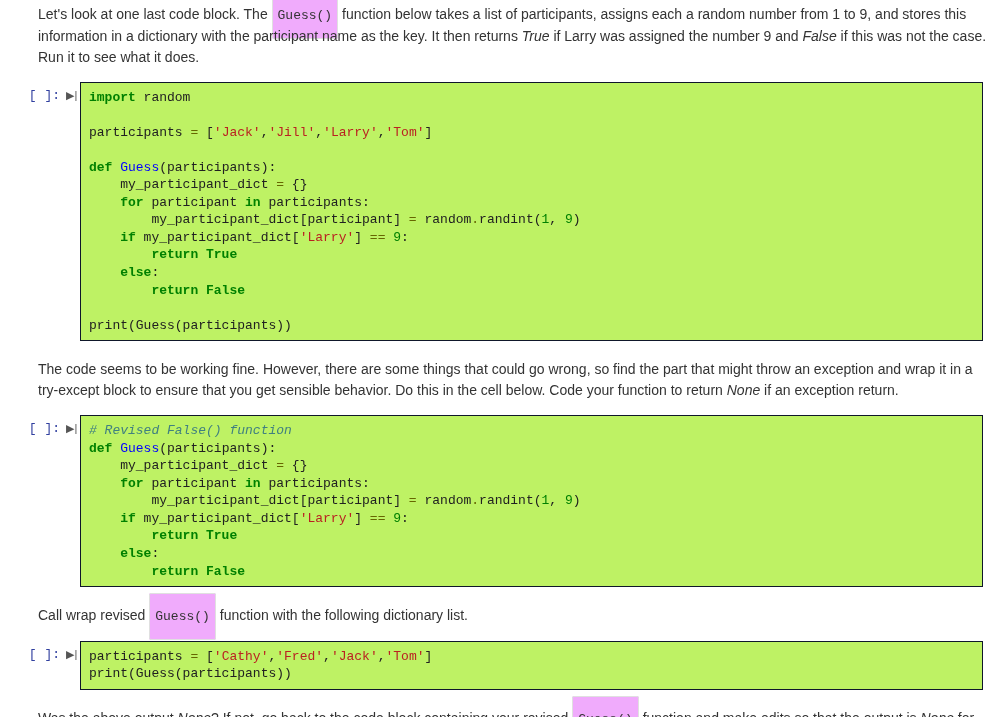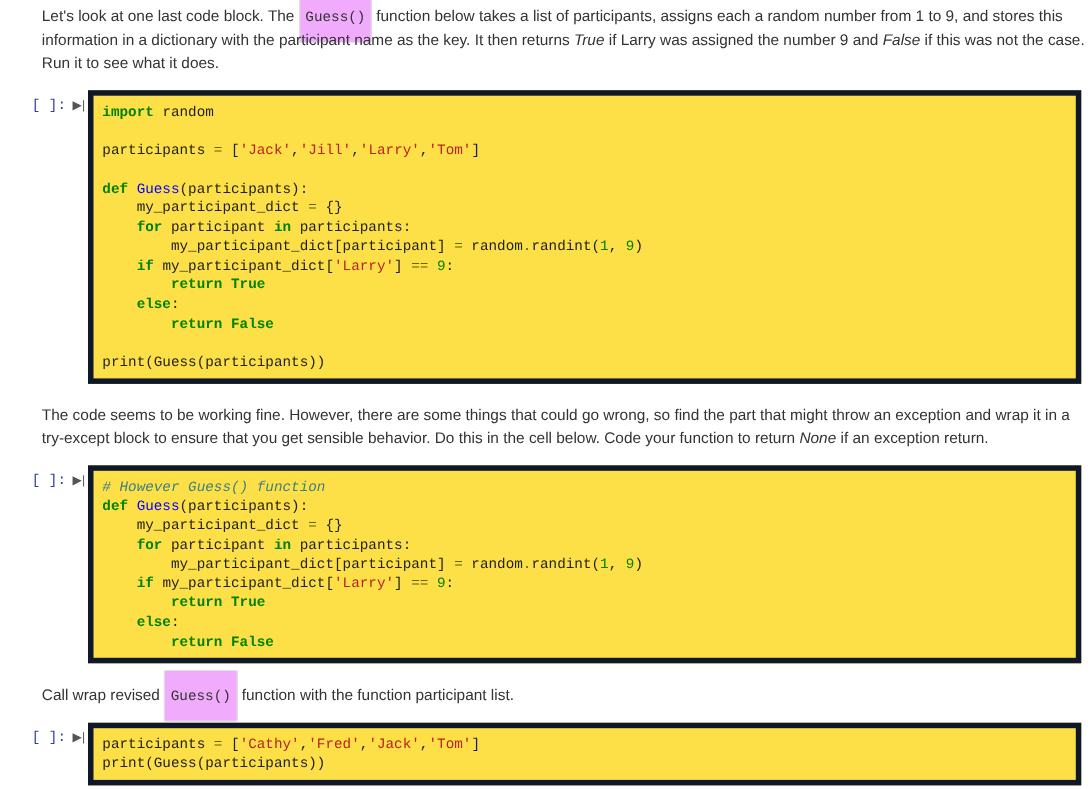--- a/index.html
+++ b/index.html
@@ -46,22 +46,22 @@
     .run-icon {
       width: 14px;
       min-width: 14px;
       padding-top: 7px;
       font-size: 11px;
       color: #555;
       user-select: none;
     }
     .code-input {
       flex: 1;
-      background: #fde047;
-      border: 5px solid #0f172a;
+      background: #bef264;
+      border: 1px solid #0f172a;
       padding: 6px 8px;
       font-family: "Courier New", monospace;
       font-size: 13px;
       line-height: 1.35;
       white-space: pre;
       overflow-x: auto;
       color: #212121;
     }
     .kw { color: #008000; font-weight: bold; }
     .fn { color: #0000ff; }
@@ -99,33 +99,33 @@
 <span>print(Guess(participants))</span></div>
   </div>
 
   <div class="text-cell">
     <span>The code seems to be working fine. However, there are some things that could go wrong, so find the part that might throw an exception and wrap it in a try-except block to ensure that you get sensible behavior. Do this in the cell below. Code your function to return </span><em>None</em><span> if an exception return.</span>
   </div>
 
   <div class="code-cell">
     <div class="prompt">[ ]:</div>
     <div class="run-icon">▶|</div>
-    <div class="code-input"><span class="cmt"># However Guess() function</span>
+    <div class="code-input"><span class="cmt"># Revised False() function</span>
 <span class="kw">def</span><span class="fn"> Guess</span><span>(participants):</span>
 <span>    my_participant_dict </span><span class="op">=</span><span> {}</span>
 <span class="kw">    for</span><span> participant </span><span class="kw">in</span><span> participants:</span>
 <span>        my_participant_dict[participant] </span><span class="op">=</span><span> random</span><span class="op">.</span><span>randint(</span><span class="num">1</span><span>, </span><span class="num">9</span><span>)</span>
 <span class="kw">    if</span><span> my_participant_dict[</span><span class="str">'Larry'</span><span>] </span><span class="op">==</span><span> </span><span class="num">9</span><span>:</span>
 <span class="kw">        return</span><span class="bl"> True</span>
 <span class="kw">    else</span><span>:</span>
 <span class="kw">        return</span><span class="bl"> False</span></div>
   </div>
 
   <div class="text-cell">
-    <span>Call wrap revised </span><span class="inline-code">Guess()</span><span> function with the function participant list.</span>
+    <span>Call wrap revised </span><span class="inline-code">Guess()</span><span> function with the following dictionary list.</span>
   </div>
 
   <div class="code-cell">
     <div class="prompt">[ ]:</div>
     <div class="run-icon">▶|</div>
     <div class="code-input"><span>participants </span><span class="op">=</span><span> [</span><span class="str">'Cathy'</span><span>,</span><span class="str">'Fred'</span><span>,</span><span class="str">'Jack'</span><span>,</span><span class="str">'Tom'</span><span>]</span>
 <span>print(Guess(participants))</span></div>
   </div>
 
   <div class="text-cell">

